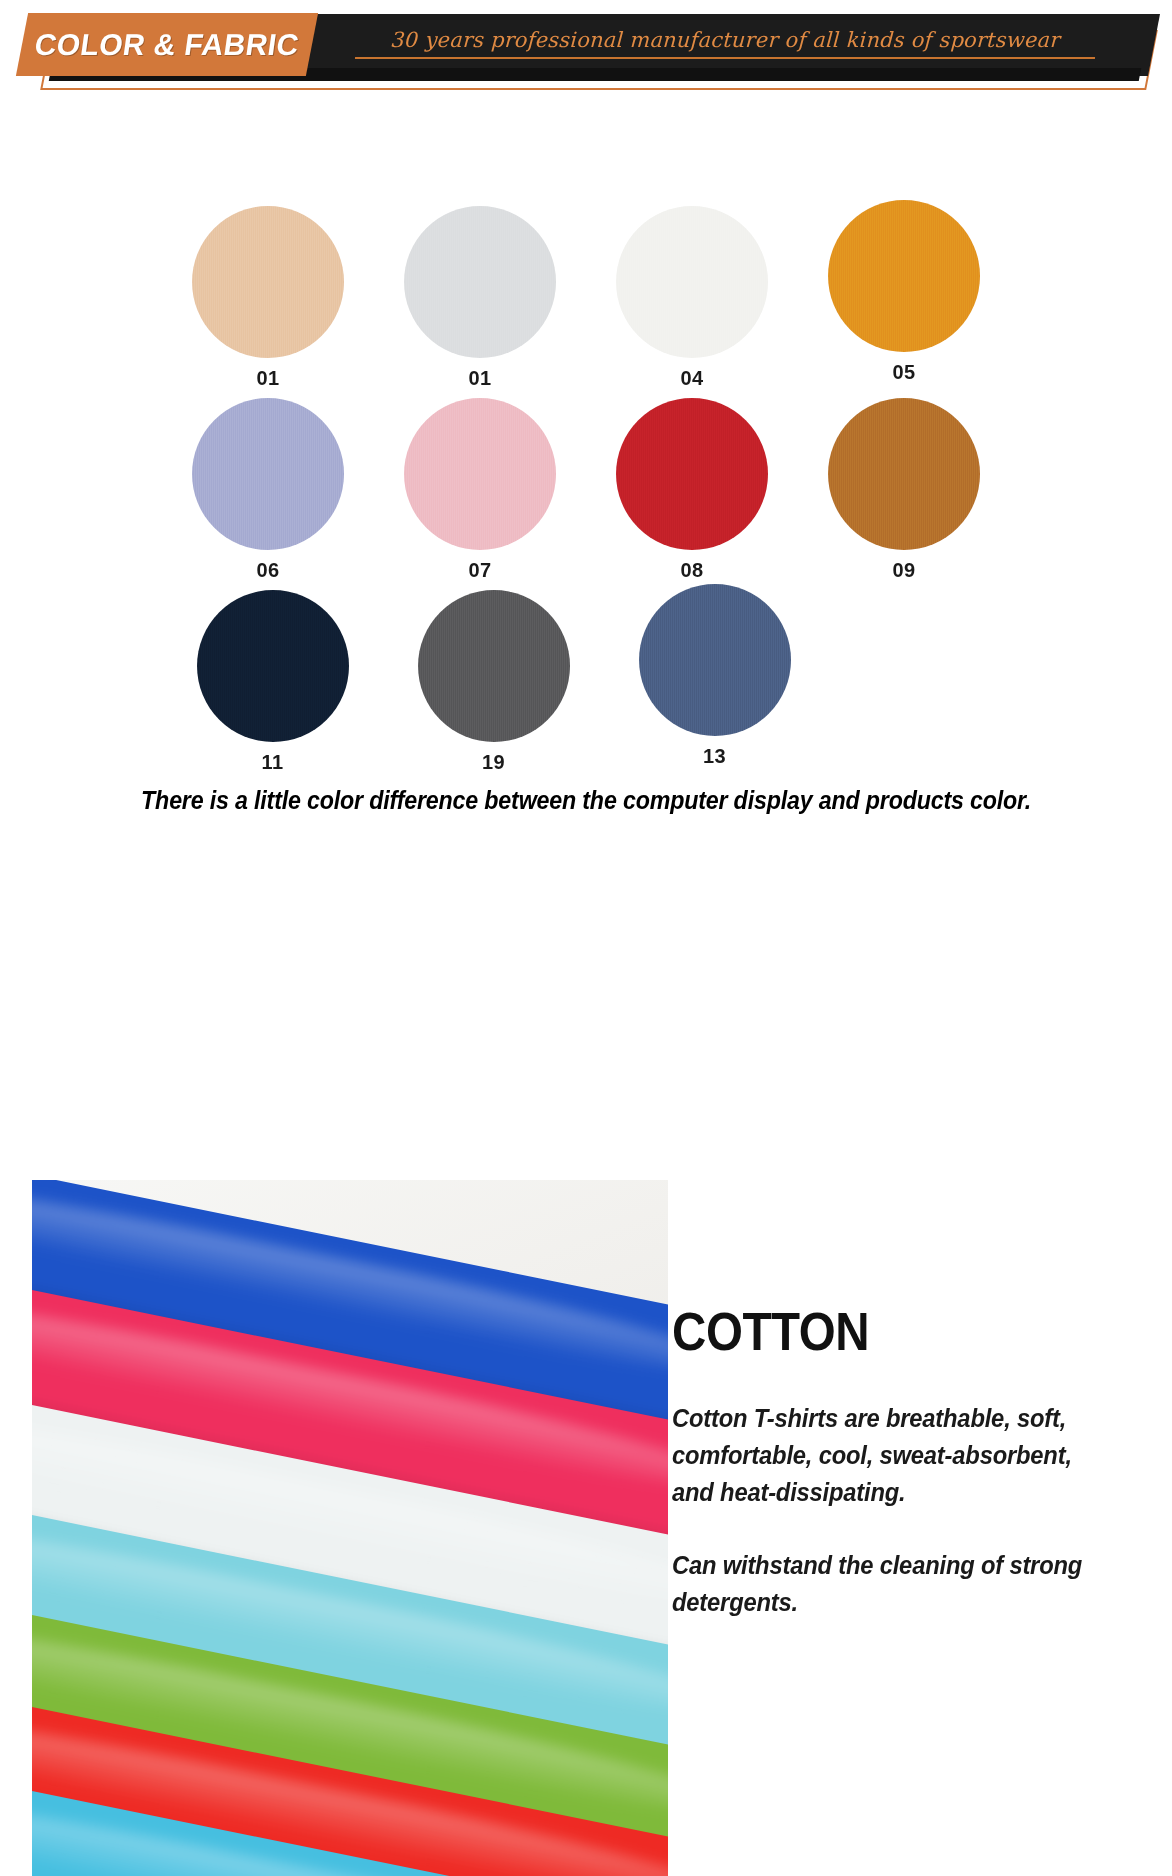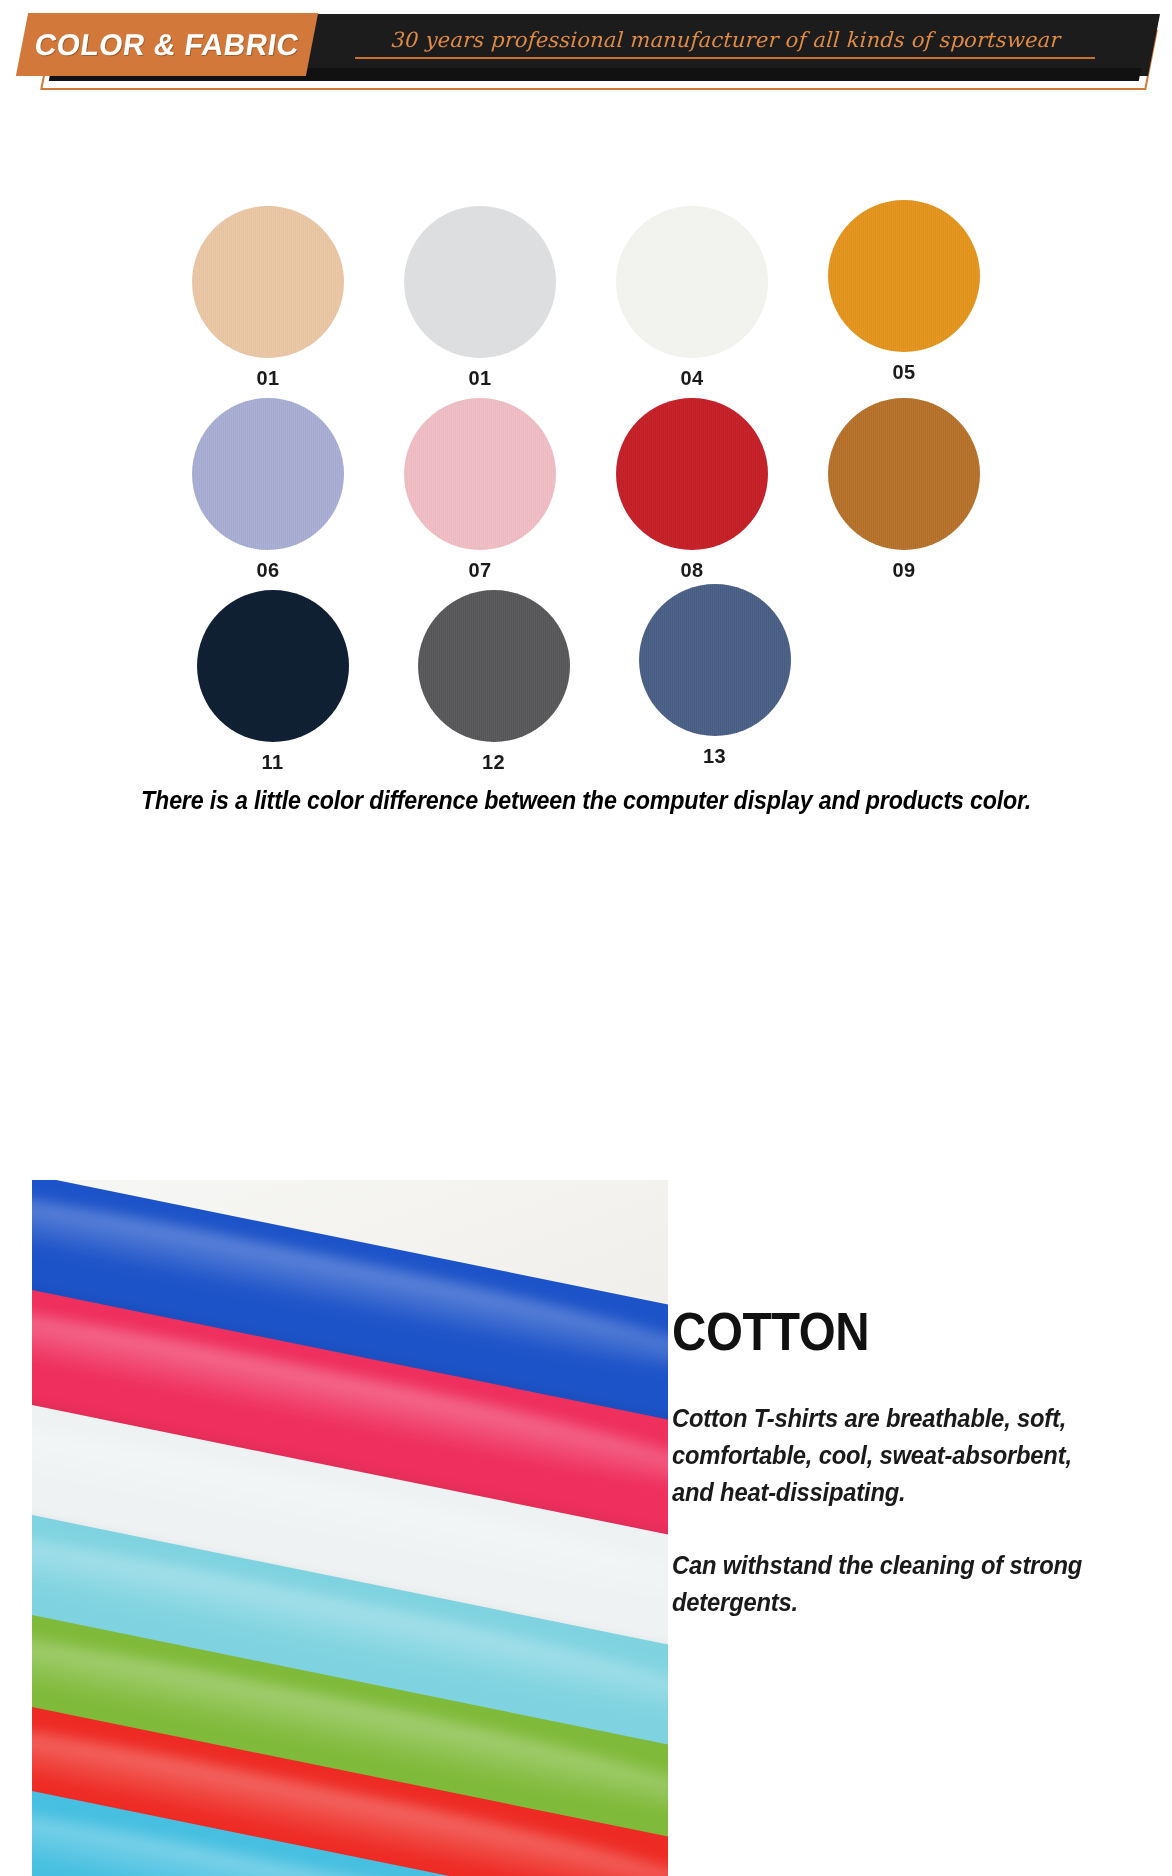--- a/index.html
+++ b/index.html
@@ -315,21 +315,21 @@
       </div>
     </div>
 
     <div class="swatch-row">
       <div class="swatch-cell">
         <div class="swatch-dot" style="background:#101f33"></div>
         <div class="swatch-label">11</div>
       </div>
       <div class="swatch-cell">
         <div class="swatch-dot" style="background:#58585a"></div>
-        <div class="swatch-label">12</div>
+        <div class="swatch-label">19</div>
       </div>
       <div class="swatch-cell row-offset-up">
         <div class="swatch-dot" style="background:#4a5f85"></div>
         <div class="swatch-label">13</div>
       </div>
     </div>
 
   </div>
 
   <div class="disclaimer">There is a little color difference between the computer display and products color.</div>

